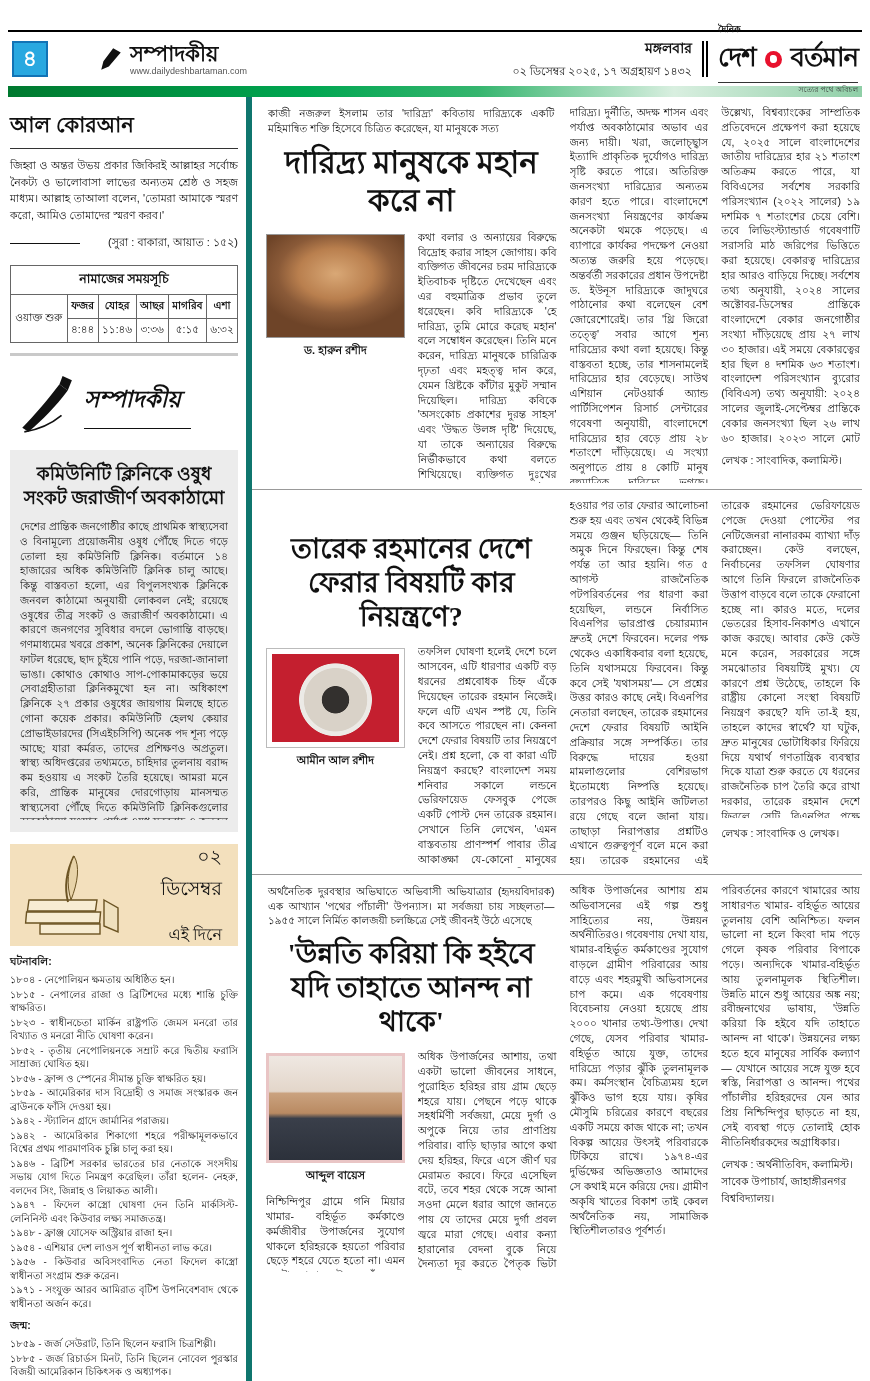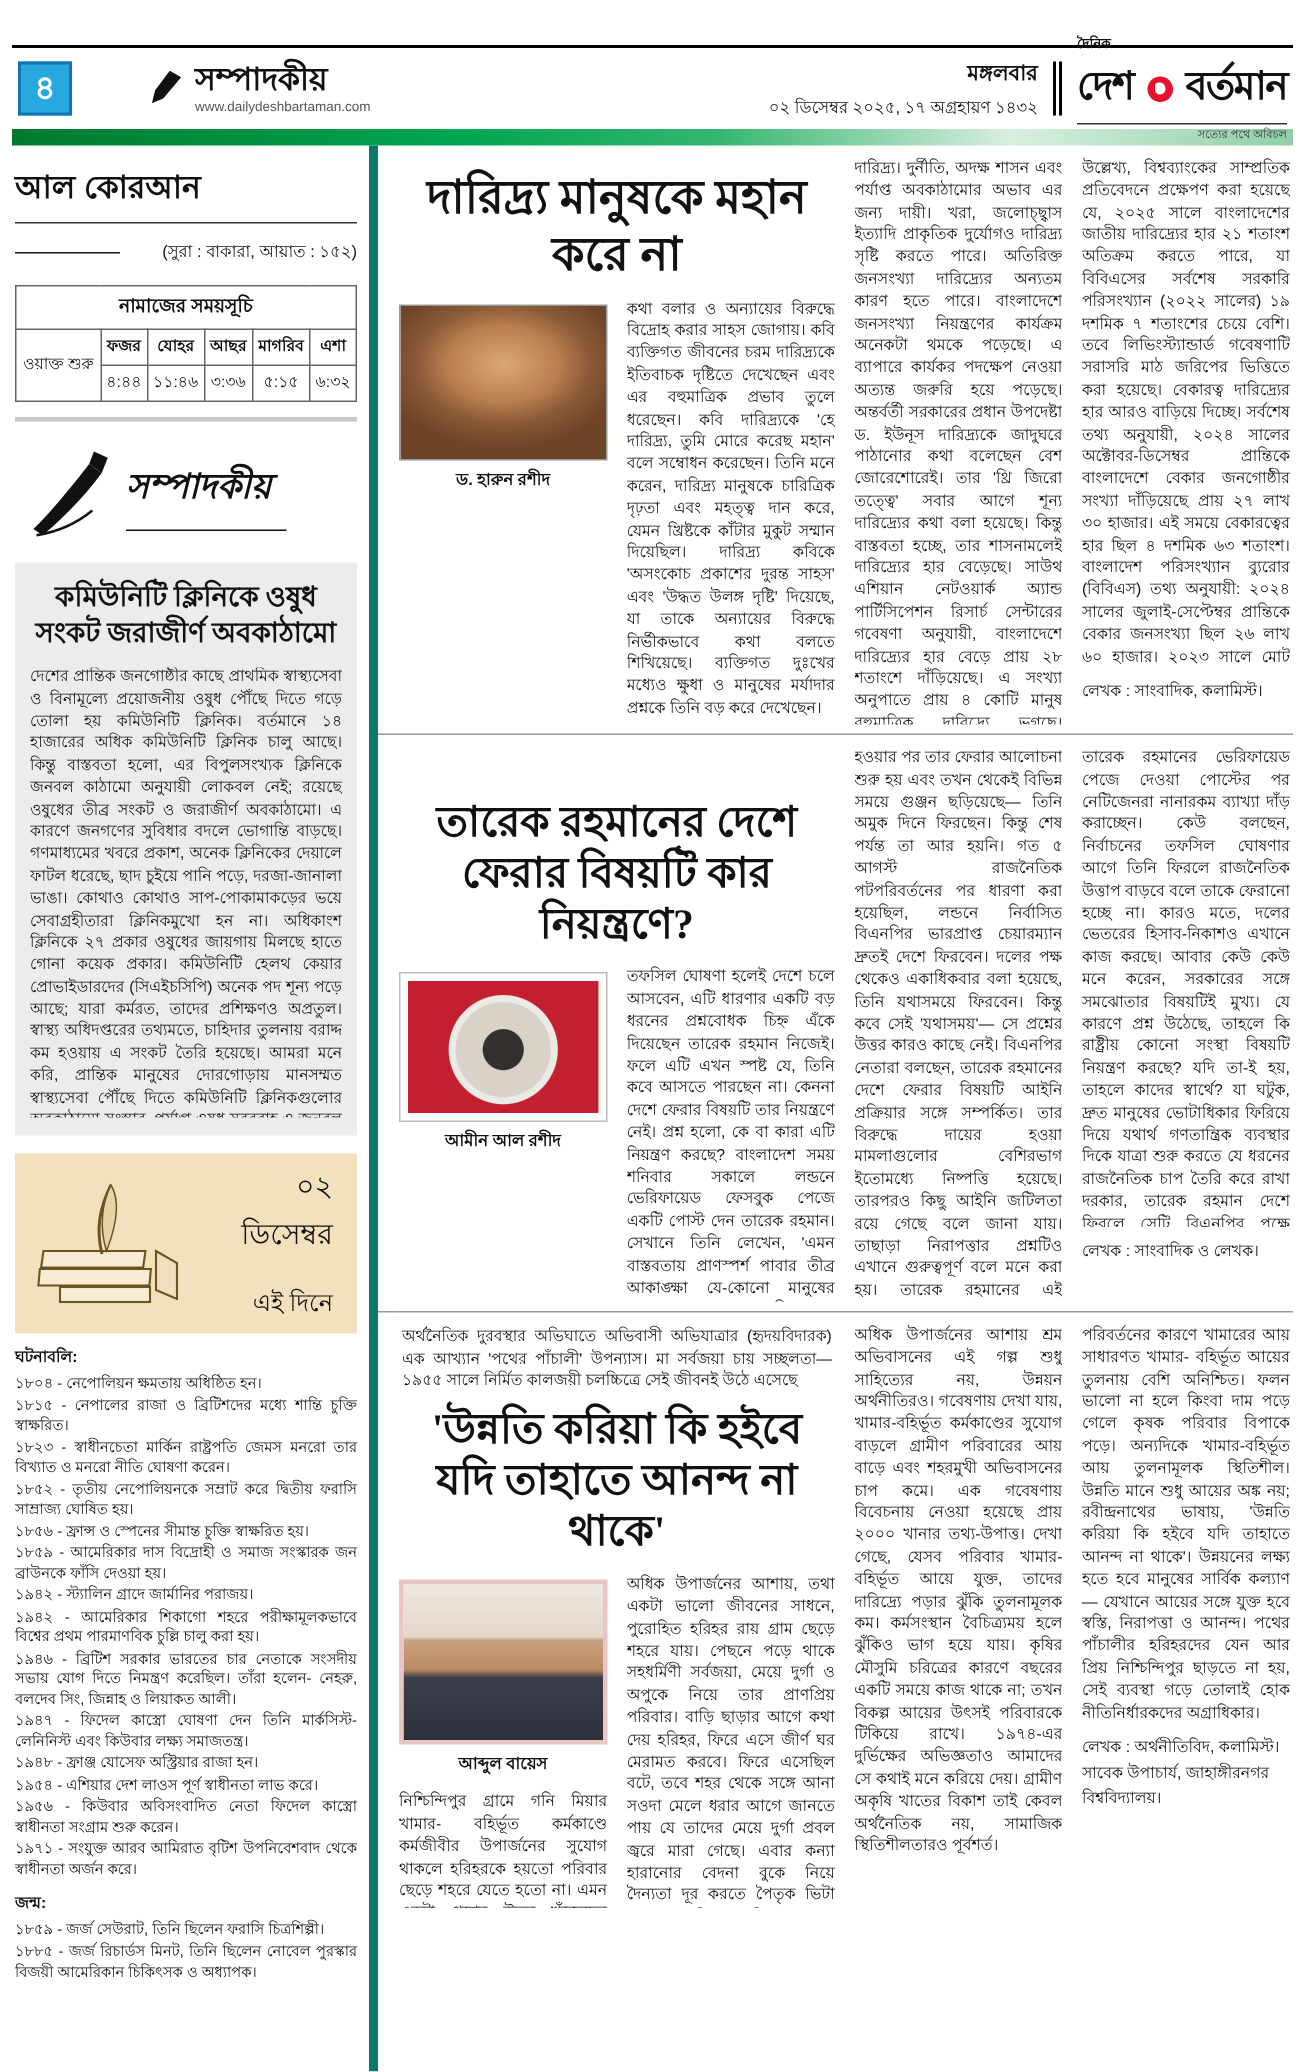--- a/index.html
+++ b/index.html
@@ -58,21 +58,21 @@
   .ed-badge svg { width:62px; height:62px; }
   .ed-script { font-family:"Liberation Serif",serif; font-style:italic; font-weight:bold; font-size:23px;
     border-bottom:1.6px solid #111; padding:0 10px 8px 0; }
 
   
   .ed-box { background:#ececec; padding:12px 10px; }
   .ed-head { font-family:"Liberation Serif",serif; font-weight:bold; font-size:18.5px; line-height:1.3; text-align:center; margin-bottom:10px; }
   .ed-body { font-size:10.4px; line-height:1.42; text-align:justify; max-height:300px; overflow:hidden; }
 
   
-  .day-banner { margin-top:12px; background:#f3e0bd; height:120px; display:flex; align-items:center; padding:6px; }
+  .day-banner { margin-top:12px; background:#f3e0bd; height:102px; display:flex; align-items:center; padding:6px; }
   .day-banner svg { width:120px; height:90px; flex:0 0 120px; }
   .day-banner-text { flex:1; text-align:right; padding-right:10px; font-family:"Liberation Serif",serif; }
   .day-l1 { font-size:19px; } .day-l2 { font-size:16px; margin-top:16px; }
   .evt-title { font-size:10.5px; font-weight:bold; margin:8px 0 2px; }
   .evt { font-size:9.8px; line-height:1.38; text-align:justify; margin-bottom:1px; }
 
   
   .article { display:grid; grid-template-columns:repeat(4,1fr); column-gap:13px;
     grid-template-rows:auto 1fr; padding:8px 2px 6px 14px; overflow:hidden; }
   .article + .article { border-top:1px solid #999; }
@@ -138,20 +138,21 @@
         <div class="logo-tag">সত্যের পথে অবিচল</div>
       </div>
     </div>
   </div>
   <div class="greenbar"></div>
 
   <div class="content">
 
     <div class="leftcol">
       <div class="quran-title">আল কোরআন</div>
+      <div class="quran-verse">জিহ্বা ও অন্তর উভয় প্রকার জিকিরই আল্লাহর সর্বোচ্চ নৈকট্য ও ভালোবাসা লাভের অন্যতম শ্রেষ্ঠ ও সহজ মাধ্যম। আল্লাহ তাআলা বলেন, 'তোমরা আমাকে স্মরণ করো, আমিও তোমাদের স্মরণ করব।'</div>
       <div class="quran-ref">
         <span class="dash"></span>
         <span>(সুরা : বাকারা, আয়াত : ১৫২)</span>
       </div>
 
       <table class="prayer">
         <tbody>
             <tr>
               <td class="ttl" colspan="6">নামাজের সময়সূচি</td>
             </tr>
@@ -224,20 +225,21 @@
       <div class="evt-title">জন্ম:</div>
       <div class="evt">১৮৫৯ - জর্জ সেউরাট, তিনি ছিলেন ফরাসি চিত্রশিল্পী।</div>
       <div class="evt">১৮৮৫ - জর্জ রিচার্ডস মিনট, তিনি ছিলেন নোবেল পুরস্কার বিজয়ী আমেরিকান চিকিৎসক ও অধ্যাপক।</div>
 
     </div>
 
     <div class="rightcol">
 
       <div class="article a1">
         <div class="art-head">
+          <div class="kicker">কাজী নজরুল ইসলাম তার 'দারিদ্র্য' কবিতায় দারিদ্র্যকে একটি মহিমান্বিত শক্তি হিসেবে চিত্রিত করেছেন, যা মানুষকে সত্য</div>
           <div class="headline h1a">দারিদ্র্য মানুষকে মহান করে না</div>
         </div>
         <div class="art-photo-col">
           <div class="photo ph1"></div>
           <div class="cap">ড. হারুন রশীদ</div>
         </div>
         <div class="art-colb btxt">কথা বলার ও অন্যায়ের বিরুদ্ধে বিদ্রোহ করার সাহস জোগায়। কবি ব্যক্তিগত জীবনের চরম দারিদ্র্যকে ইতিবাচক দৃষ্টিতে দেখেছেন এবং এর বহুমাত্রিক প্রভাব তুলে ধরেছেন। কবি দারিদ্র্যকে 'হে দারিদ্র্য, তুমি মোরে করেছ মহান' বলে সম্বোধন করেছেন। তিনি মনে করেন, দারিদ্র্য মানুষকে চারিত্রিক দৃঢ়তা এবং মহত্ত্ব দান করে, যেমন খ্রিষ্টকে কাঁটার মুকুট সম্মান দিয়েছিল। দারিদ্র্য কবিকে 'অসংকোচ প্রকাশের দুরন্ত সাহস' এবং 'উদ্ধত উলঙ্গ দৃষ্টি' দিয়েছে, যা তাকে অন্যায়ের বিরুদ্ধে নির্ভীকভাবে কথা বলতে শিখিয়েছে। ব্যক্তিগত দুঃখের মধ্যেও ক্ষুধা ও মানুষের মর্যাদার প্রশ্নকে তিনি বড় করে দেখেছেন।</div>
         <div class="art-colc btxt">দারিদ্র্য। দুর্নীতি, অদক্ষ শাসন এবং পর্যাপ্ত অবকাঠামোর অভাব এর জন্য দায়ী। খরা, জলোচ্ছ্বাস ইত্যাদি প্রাকৃতিক দুর্যোগও দারিদ্র্য সৃষ্টি করতে পারে। অতিরিক্ত জনসংখ্যা দারিদ্র্যের অন্যতম কারণ হতে পারে। বাংলাদেশে জনসংখ্যা নিয়ন্ত্রণের কার্যক্রম অনেকটা থমকে পড়েছে। এ ব্যাপারে কার্যকর পদক্ষেপ নেওয়া অত্যন্ত জরুরি হয়ে পড়েছে। অন্তর্বর্তী সরকারের প্রধান উপদেষ্টা ড. ইউনূস দারিদ্র্যকে জাদুঘরে পাঠানোর কথা বলেছেন বেশ জোরেশোরেই। তার 'থ্রি জিরো তত্ত্বে' সবার আগে শূন্য দারিদ্র্যের কথা বলা হয়েছে। কিন্তু বাস্তবতা হচ্ছে, তার শাসনামলেই দারিদ্র্যের হার বেড়েছে। সাউথ এশিয়ান নেটওয়ার্ক অ্যান্ড পার্টিসিপেশন রিসার্চ সেন্টারের গবেষণা অনুযায়ী, বাংলাদেশে দারিদ্র্যের হার বেড়ে প্রায় ২৮ শতাংশে দাঁড়িয়েছে। এ সংখ্যা অনুপাতে প্রায় ৪ কোটি মানুষ বহুমাত্রিক দারিদ্র্যে ভুগছে। সরকারি হিসাব অনুযায়ী, এই হার ছিল ১৯ দশমিক ৭ শতাংশ। একই সময়ে অতি দারিদ্র্যের হারও ৫ দশমিক ৬ থেকে বেড়ে ৯ দশমিক ৩৫ শতাংশে পৌঁছেছে। প্রায় এক-পঞ্চমাংশ মানুষ যে কোনো সময় দারিদ্র্যসীমার নিচে নেমে যাওয়ার ঝুঁকিতে রয়েছে। অর্থনীতিবিদদের মতে, উচ্চ মূল্যস্ফীতি, কর্মসংস্থানের অভাব এবং অর্থনৈতিক অস্থিতিশীলতা দারিদ্র্য বৃদ্ধির প্রধান কারণ।</div>
         <div class="art-cold">
           <div class="btxt" style="max-height:340px;">উল্লেখ্য, বিশ্বব্যাংকের সাম্প্রতিক প্রতিবেদনে প্রক্ষেপণ করা হয়েছে যে, ২০২৫ সালে বাংলাদেশের জাতীয় দারিদ্র্যের হার ২১ শতাংশ অতিক্রম করতে পারে, যা বিবিএসের সর্বশেষ সরকারি পরিসংখ্যান (২০২২ সালের) ১৯ দশমিক ৭ শতাংশের চেয়ে বেশি। তবে লিভিংস্ট্যান্ডার্ড গবেষণাটি সরাসরি মাঠ জরিপের ভিত্তিতে করা হয়েছে। বেকারত্ব দারিদ্র্যের হার আরও বাড়িয়ে দিচ্ছে। সর্বশেষ তথ্য অনুযায়ী, ২০২৪ সালের অক্টোবর-ডিসেম্বর প্রান্তিকে বাংলাদেশে বেকার জনগোষ্ঠীর সংখ্যা দাঁড়িয়েছে প্রায় ২৭ লাখ ৩০ হাজার। এই সময়ে বেকারত্বের হার ছিল ৪ দশমিক ৬৩ শতাংশ। বাংলাদেশ পরিসংখ্যান ব্যুরোর (বিবিএস) তথ্য অনুযায়ী: ২০২৪ সালের জুলাই-সেপ্টেম্বর প্রান্তিকে বেকার জনসংখ্যা ছিল ২৬ লাখ ৬০ হাজার। ২০২৩ সালে মোট বেকারের সংখ্যা ছিল ২৪ লাখ ৬০ হাজার। ২০২৩ সালের শ্রমশক্তি জরিপ অনুসারে, কর্মক্ষম জনগোষ্ঠীর প্রায় ৬৩ লাখই বেকার, যার মধ্যে ৮৭ শতাংশই শিক্ষিত বেকার। দারিদ্র্য থেকে মুক্তির জন্য শিক্ষা ও দক্ষতা বৃদ্ধি, আয় বৃদ্ধি ও সঞ্চয় করা- উপায়গুলো অনুসরণ করা যেতে পারে। এর সাথে কারিগরি প্রশিক্ষণ এবং বৃত্তিমূলক দক্ষতা অর্জনও এক্ষেত্রে অত্যন্ত গুরুত্বপূর্ণ। সরকার এবং বেসরকারি সংস্থাগুলোর উচিত নতুন কর্মসংস্থানের সুযোগ সৃষ্টি করা। ক্ষুদ্র ও মাঝারি শিল্পের বিকাশ এবং উদ্যোক্তাদের সহায়তা প্রদান দারিদ্র্য দূরীকরণে সহায়ক হতে পারে।</div>

